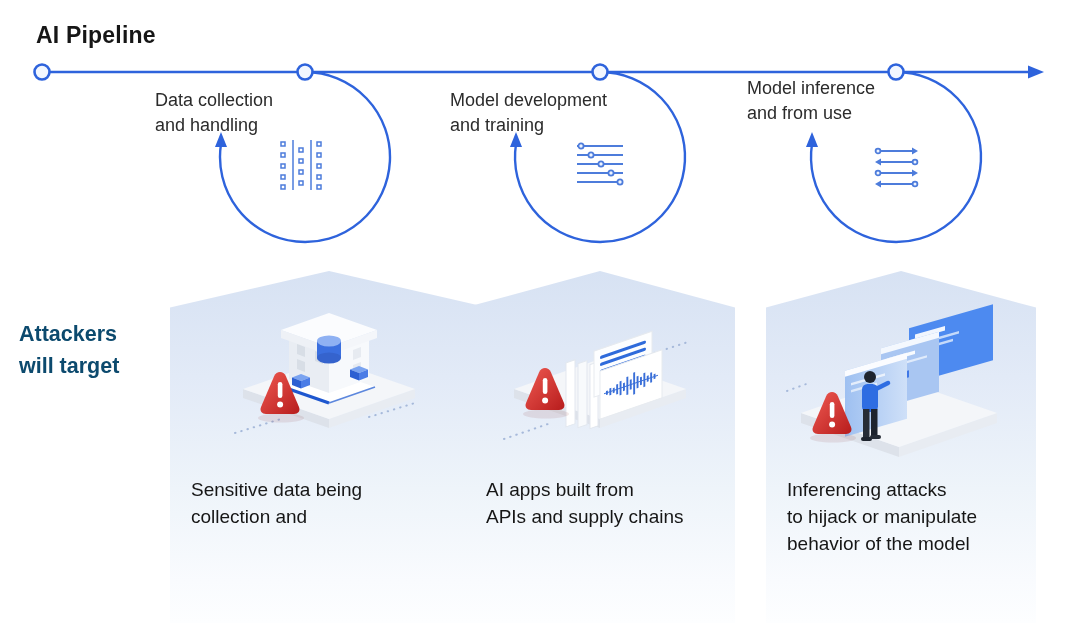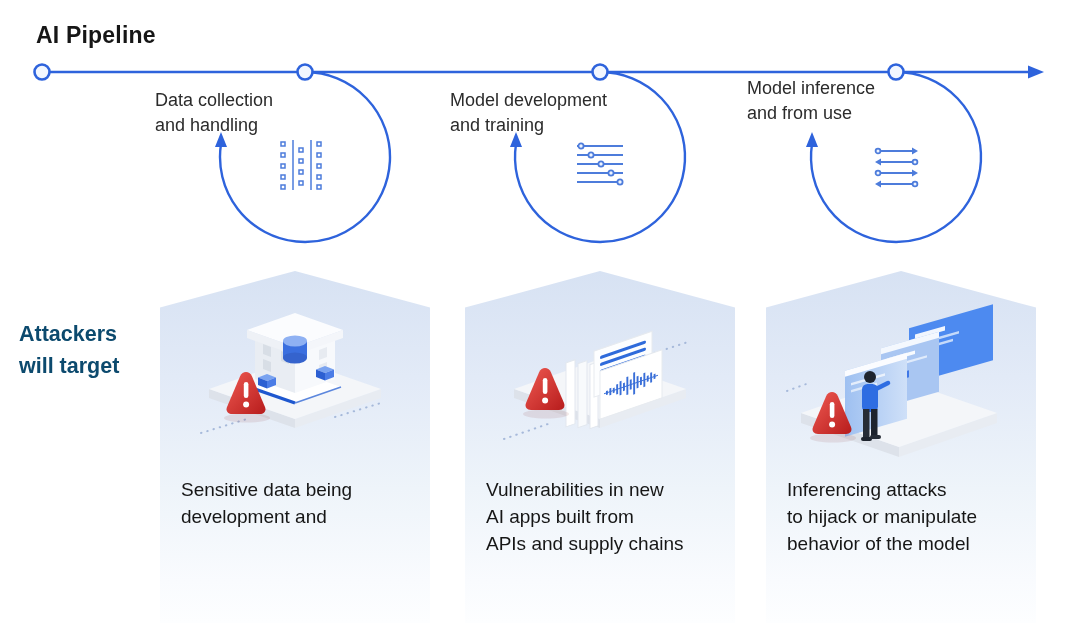--- a/index.html
+++ b/index.html
@@ -22,21 +22,21 @@
   .attackers{
     position:absolute;left:19px;top:318px;font-size:21.5px;font-weight:700;
     color:#0c4a6e;line-height:1.5;
   }
   .attackers span{display:block;}
   .panel{
     position:absolute;top:271px;width:270px;height:352px;
     clip-path:polygon(50% 0%,100% 10.4%,100% 100%,0% 100%,0% 10.4%);
     background:linear-gradient(180deg,#d7e2f3 0%,#e2eaf7 30%,#eef4fa 62%,#f9fbfe 88%,#fdfeff 100%);
   }
-  #panel-1{left:160px;}
+  #panel-1{left:170px;padding-left:48px;}
   #panel-2{left:465px;}
   #panel-3{left:758px;margin-left:8px;}
   .illus{position:absolute;left:50%;transform:translateX(-50%);top:20px;}
   #panel-3 .illus{top:14px;}
   .caption{
     position:absolute;left:21px;top:206px;font-size:19px;color:#161616;line-height:1.42;
   }
   .caption span{display:block;}
 </style>
 </head>
@@ -195,21 +195,21 @@
 
       <g transform="translate(40,78)">
         <ellipse cx="22" cy="49" rx="23" ry="4.5" fill="rgba(130,30,30,0.10)"></ellipse>
         <path d="M21 3 C23.5 3 25.5 4.6 26.8 7 L40 38 C41.6 41.9 39 45 35 45 L7 45 C3 45 0.4 41.9 2 38 L15.2 7 C16.5 4.6 18.5 3 21 3 Z" fill="url(#redGrad1)"></path>
         <rect x="18.8" y="13" width="4.6" height="16" rx="2.3" fill="#ffffff"></rect>
         <circle cx="21.1" cy="35.5" r="3" fill="#ffffff"></circle>
       </g>
     </svg>
     <div class="caption">
       <span>Sensitive data being</span>
-      <span>development and</span>
+      <span>collection and</span>
     </div>
   </div>
 
   <div class="panel" id="panel-2">
     <svg class="illus" width="220" height="185" viewBox="0 0 220 185">
       <defs>
         <linearGradient id="redGrad2" x1="0" y1="0" x2="1" y2="1">
           <stop offset="0" stop-color="#ef5a52"></stop>
             <stop offset="1" stop-color="#b71c1c"></stop>
         </linearGradient>
@@ -262,21 +262,20 @@
       </g>
 
       <g transform="translate(34,74)">
         <ellipse cx="22" cy="49" rx="23" ry="4.5" fill="rgba(130,30,30,0.10)"></ellipse>
         <path d="M21 3 C23.5 3 25.5 4.6 26.8 7 L40 38 C41.6 41.9 39 45 35 45 L7 45 C3 45 0.4 41.9 2 38 L15.2 7 C16.5 4.6 18.5 3 21 3 Z" fill="url(#redGrad2)"></path>
         <rect x="18.8" y="13" width="4.6" height="16" rx="2.3" fill="#ffffff"></rect>
         <circle cx="21.1" cy="35.5" r="3" fill="#ffffff"></circle>
       </g>
     </svg>
     <div class="caption">
-      <span>Vulnerabilities in new</span>
       <span>AI apps built from</span>
       <span>APIs and supply chains</span>
     </div>
   </div>
 
   <div class="panel" id="panel-3">
     <svg class="illus" width="240" height="200" viewBox="0 0 240 200">
       <defs>
         <linearGradient id="redGrad3" x1="0" y1="0" x2="1" y2="1">
           <stop offset="0" stop-color="#ef5a52"></stop>

